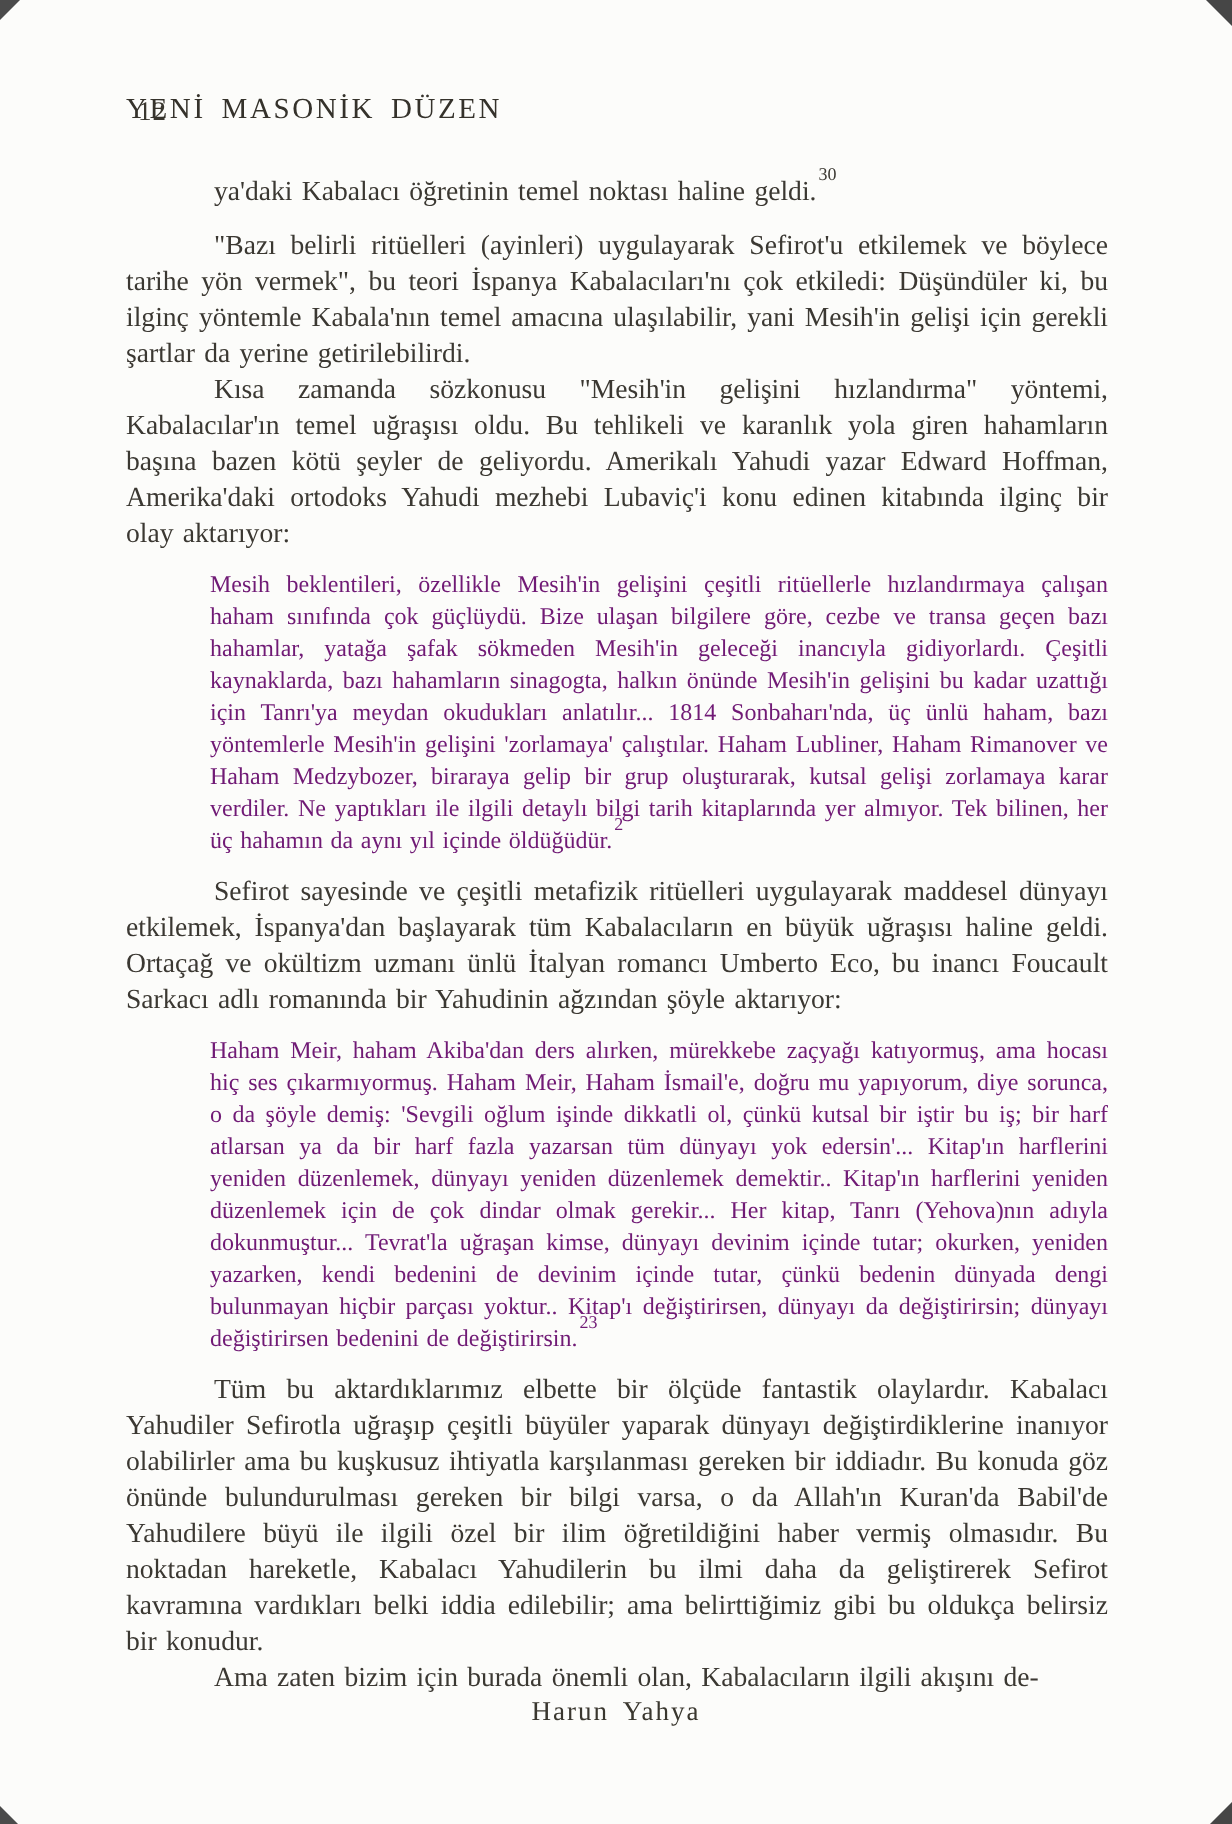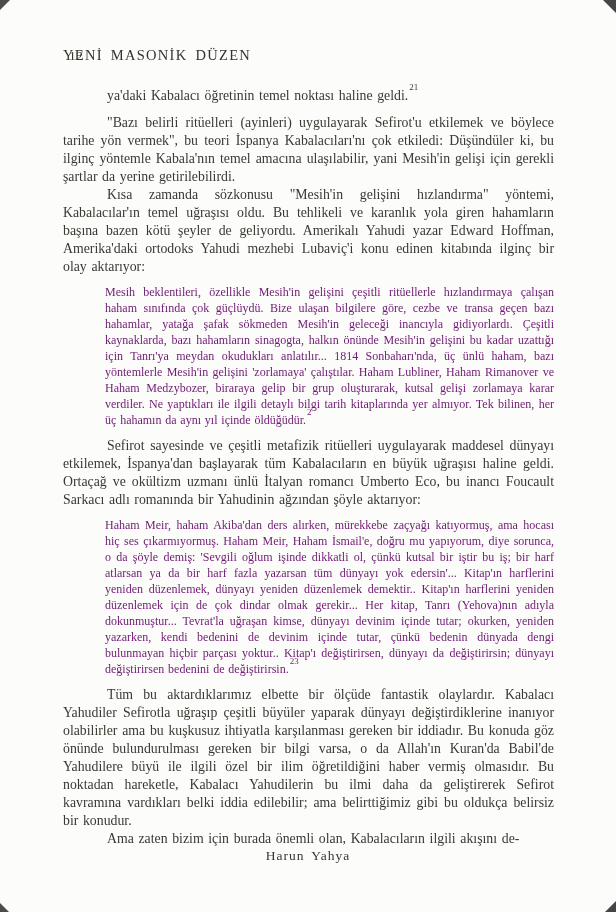--- a/index.html
+++ b/index.html
@@ -66,21 +66,21 @@
   <div class="corner bl"></div>
   <div class="corner br"></div>
 
   <header class="page-header">
     <span class="page-number">12</span>
     <span class="running-title">YENİ MASONİK DÜZEN</span>
   </header>
 
   <main class="text-block">
 
-    <p class="body-para indent gap-after"><span>ya'daki Kabalacı öğretinin temel noktası haline geldi.</span><sup class="fn">21</sup></p>
+    <p class="body-para indent gap-after"><span>ya'daki Kabalacı öğretinin temel noktası haline geldi.</span><sup class="fn">30</sup></p>
 
     <p class="body-para indent"><span>"Bazı belirli ritüelleri (ayinleri) uygulayarak Sefirot'u etkilemek ve böylece tarihe yön vermek", bu teori İspanya Kabalacıları'nı çok etkiledi: Düşündüler ki, bu ilginç yöntemle Kabala'nın temel amacına ulaşılabilir, yani Mesih'in gelişi için gerekli şartlar da yerine getirilebilirdi.</span><sup class="fn"></sup></p>
 
     <p class="body-para indent"><span>Kısa zamanda sözkonusu "Mesih'in gelişini hızlandırma" yöntemi, Kabalacılar'ın temel uğraşısı oldu. Bu tehlikeli ve karanlık yola giren hahamların başına bazen kötü şeyler de geliyordu. Amerikalı Yahudi yazar Edward Hoffman, Amerika'daki ortodoks Yahudi mezhebi Lubaviç'i konu edinen kitabında ilginç bir olay aktarıyor:</span><sup class="fn"></sup></p>
 
     <p class="quote"><span>Mesih beklentileri, özellikle Mesih'in gelişini çeşitli ritüellerle hızlandırmaya çalışan haham sınıfında çok güçlüydü. Bize ulaşan bilgilere göre, cezbe ve transa geçen bazı hahamlar, yatağa şafak sökmeden Mesih'in geleceği inancıyla gidiyorlardı. Çeşitli kaynaklarda, bazı hahamların sinagogta, halkın önünde Mesih'in gelişini bu kadar uzattığı için Tanrı'ya meydan okudukları anlatılır... 1814 Sonbaharı'nda, üç ünlü haham, bazı yöntemlerle Mesih'in gelişini 'zorlamaya' çalıştılar. Haham Lubliner, Haham Rimanover ve Haham Medzybozer, biraraya gelip bir grup oluşturarak, kutsal gelişi zorlamaya karar verdiler. Ne yaptıkları ile ilgili detaylı bilgi tarih kitaplarında yer almıyor. Tek bilinen, her üç hahamın da aynı yıl içinde öldüğüdür.</span><sup class="fn">2</sup></p>
 
     <p class="body-para indent"><span>Sefirot sayesinde ve çeşitli metafizik ritüelleri uygulayarak maddesel dünyayı etkilemek, İspanya'dan başlayarak tüm Kabalacıların en büyük uğraşısı haline geldi. Ortaçağ ve okültizm uzmanı ünlü İtalyan romancı Umberto Eco, bu inancı Foucault Sarkacı adlı romanında bir Yahudinin ağzından şöyle aktarıyor:</span><sup class="fn"></sup></p>
 
     <p class="quote"><span>Haham Meir, haham Akiba'dan ders alırken, mürekkebe zaçyağı katıyormuş, ama hocası hiç ses çıkarmıyormuş. Haham Meir, Haham İsmail'e, doğru mu yapıyorum, diye sorunca, o da şöyle demiş: 'Sevgili oğlum işinde dikkatli ol, çünkü kutsal bir iştir bu iş; bir harf atlarsan ya da bir harf fazla yazarsan tüm dünyayı yok edersin'... Kitap'ın harflerini yeniden düzenlemek, dünyayı yeniden düzenlemek demektir.. Kitap'ın harflerini yeniden düzenlemek için de çok dindar olmak gerekir... Her kitap, Tanrı (Yehova)nın adıyla dokunmuştur... Tevrat'la uğraşan kimse, dünyayı devinim içinde tutar; okurken, yeniden yazarken, kendi bedenini de devinim içinde tutar, çünkü bedenin dünyada dengi bulunmayan hiçbir parçası yoktur.. Kitap'ı değiştirirsen, dünyayı da değiştirirsin; dünyayı değiştirirsen bedenini de değiştirirsin.</span><sup class="fn">23</sup></p>

